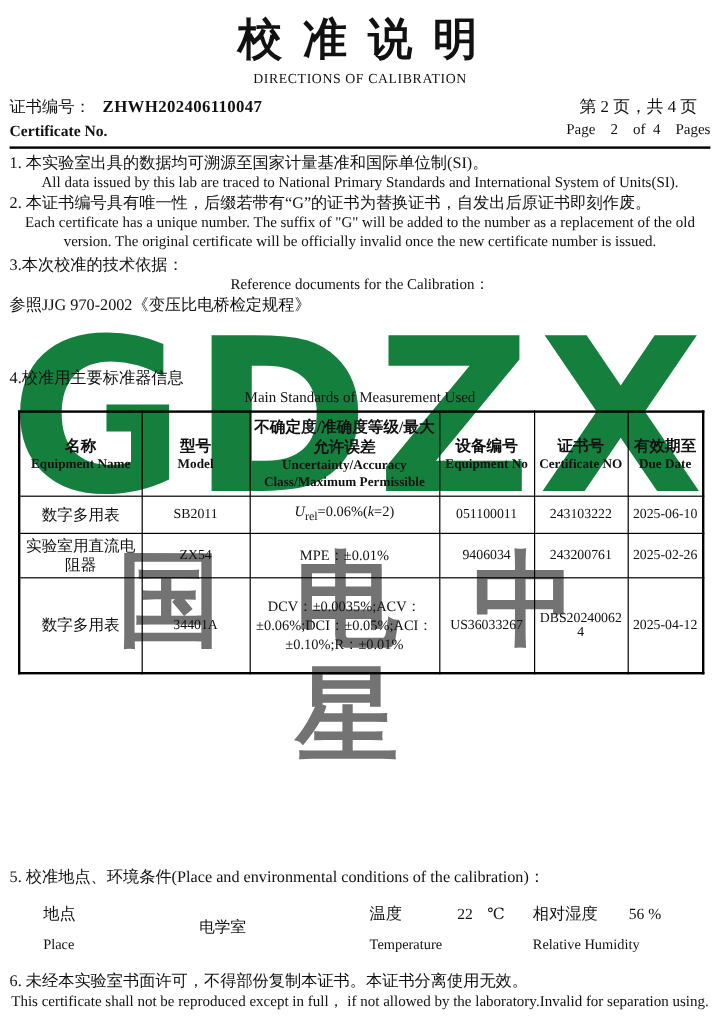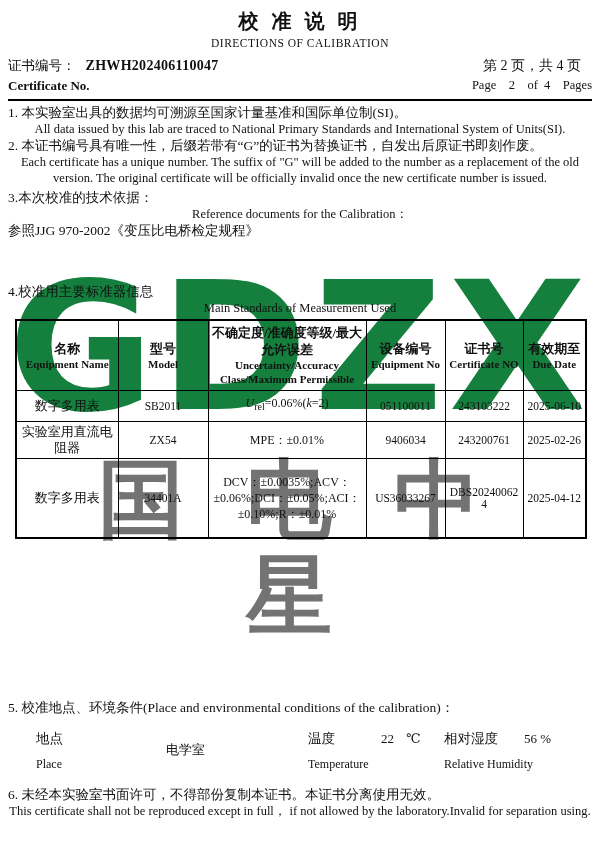--- a/index.html
+++ b/index.html
@@ -22,21 +22,21 @@
     letter-spacing:6px;color:#15803d;
   }
   .wm-cn{
     font-weight:bold;font-size:86px;line-height:96px;
     letter-spacing:62px;padding-left:40px;color:#737373;
     margin-top:4px;
   }
   
   .content{position:relative;z-index:1;padding:0 8px;}
   .title{
-    text-align:center;font-size:20px;font-weight:bold;
+    text-align:center;font-size:37px;font-weight:bold;
     letter-spacing:4px;margin:8px 0 2px 0;
   }
   .subtitle{text-align:center;font-size:11.5px;letter-spacing:.5px;margin-bottom:8px;}
   .cert-row{display:flex;justify-content:space-between;align-items:flex-start;margin:2px 0 0 0;}
   .cert-left .line1{font-size:13.5px;}
   .cert-left .num{font-size:14px;font-weight:bold;margin-left:10px;letter-spacing:.3px;}
   .cert-left .line2{font-size:13px;font-weight:bold;margin-top:3px;}
   .cert-right{text-align:center;}
   .cert-right .line1{font-size:14px;}
   .cert-right .line2{font-size:12.5px;margin-top:3px;}

